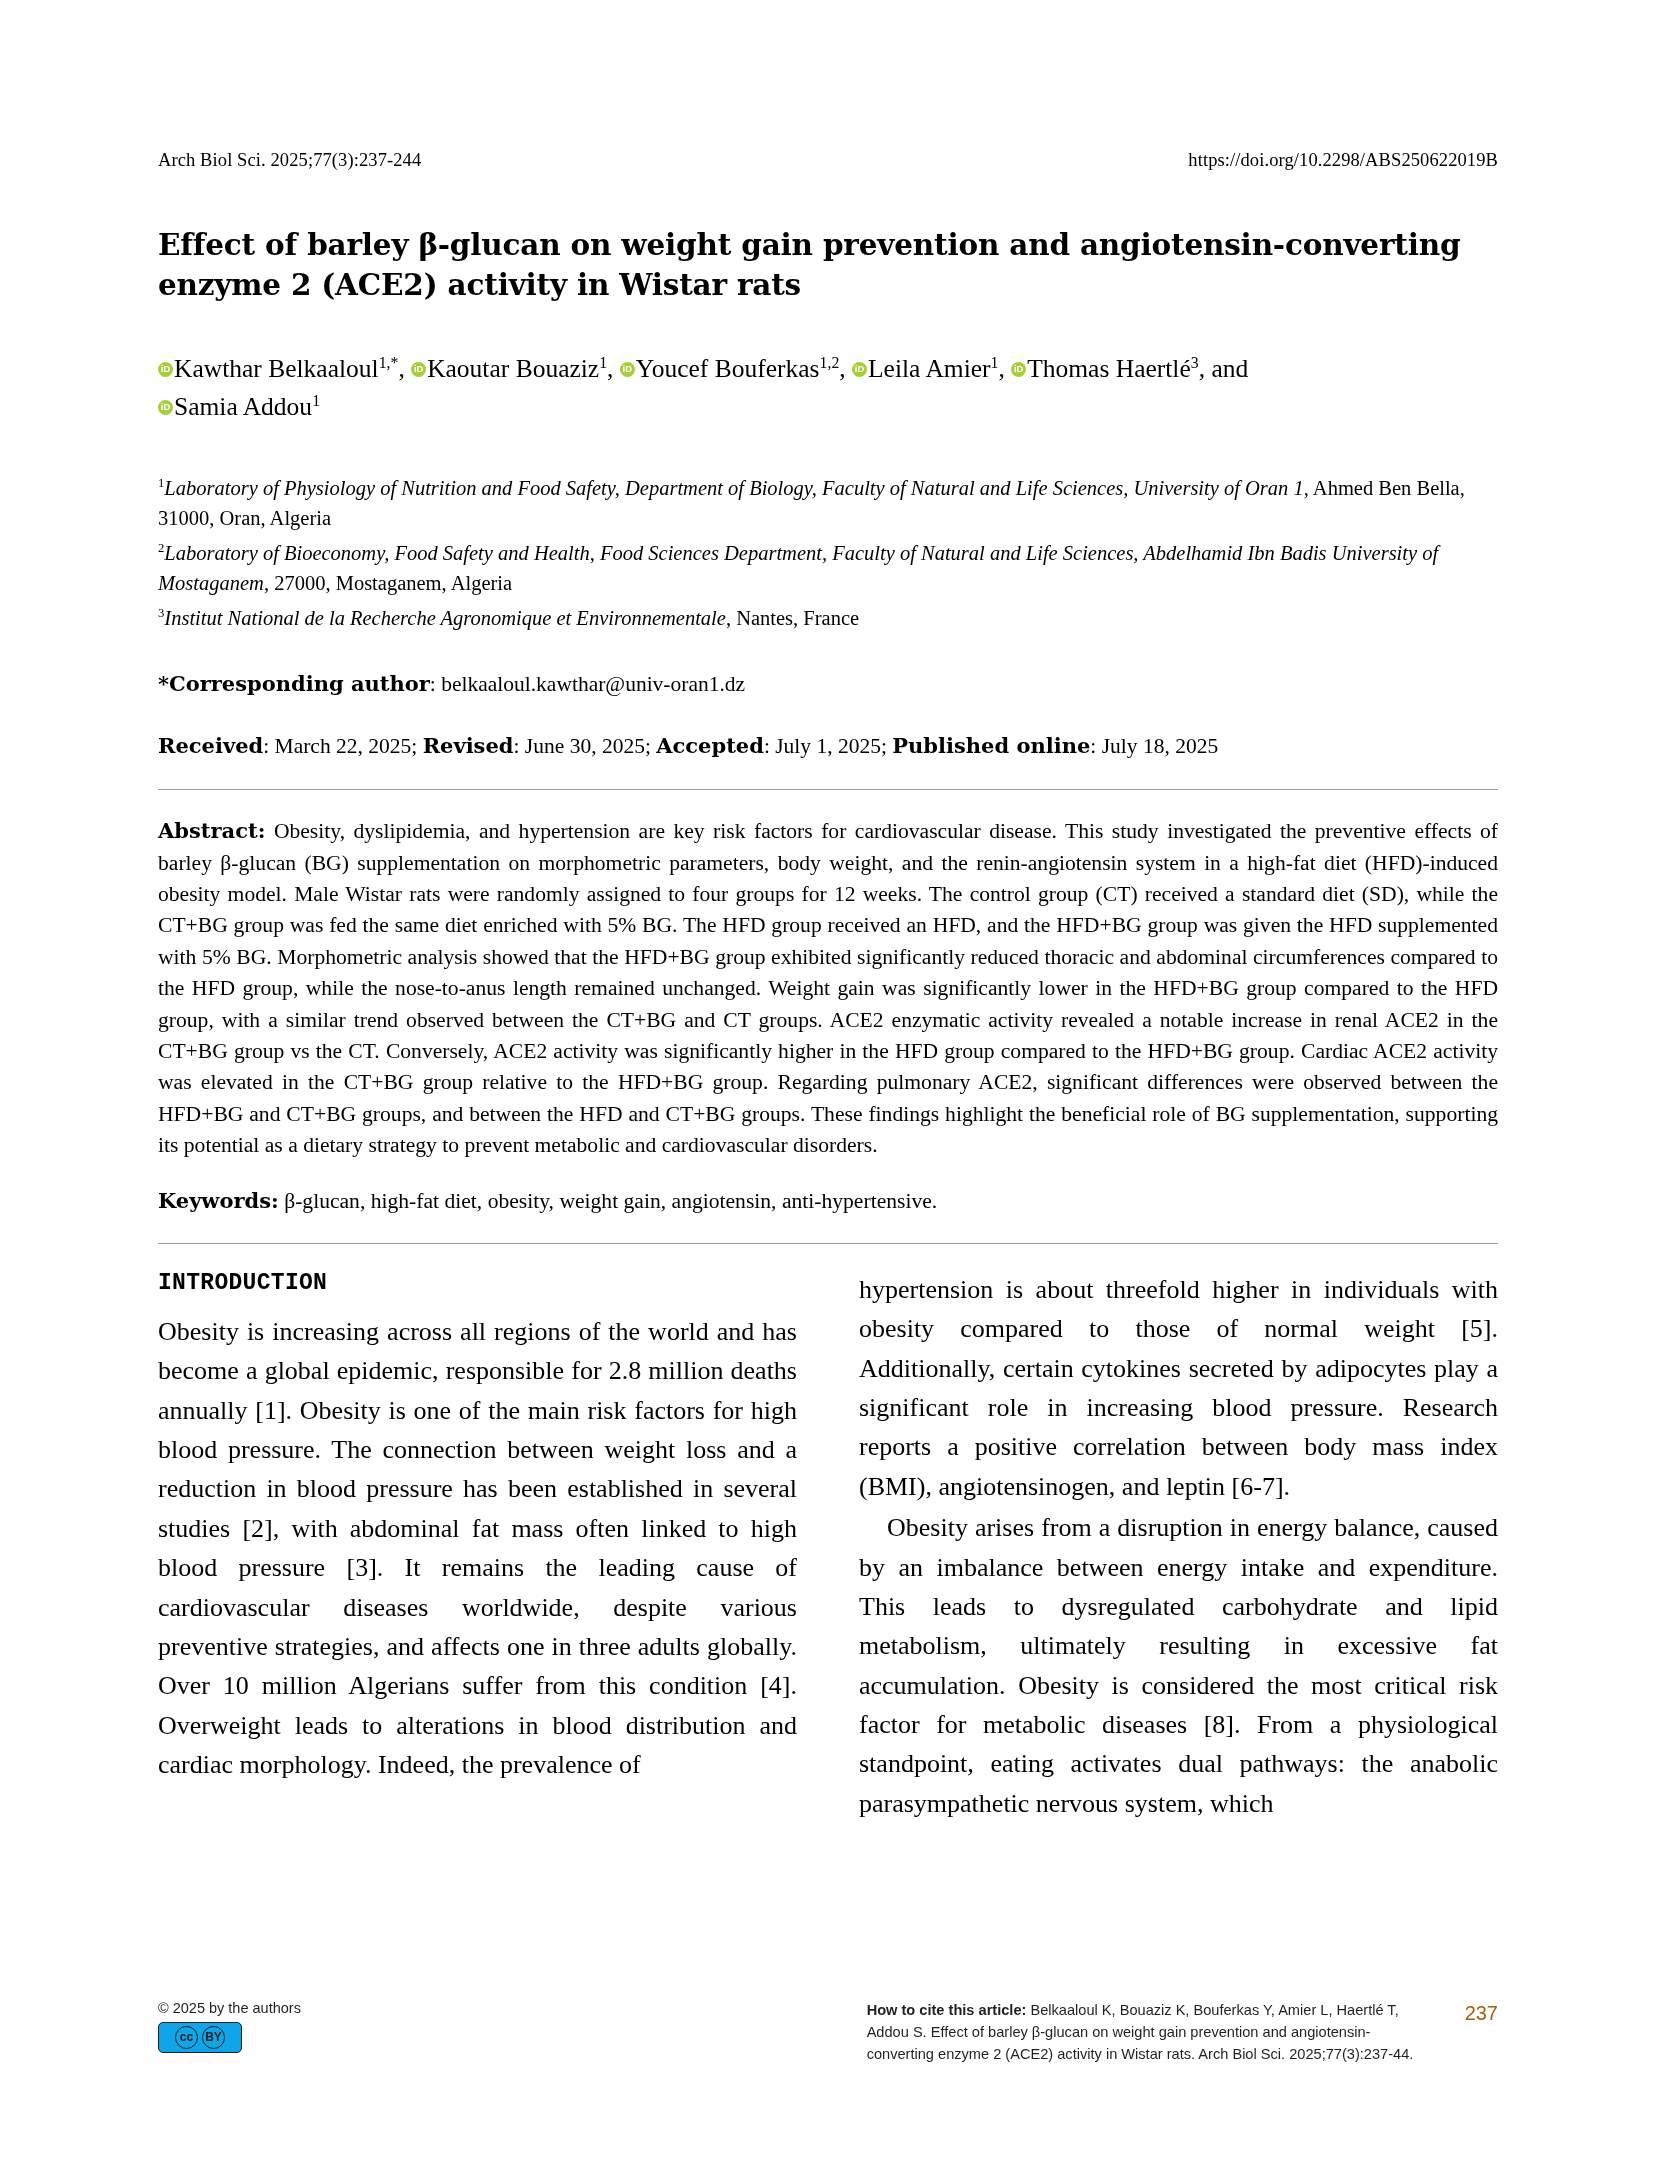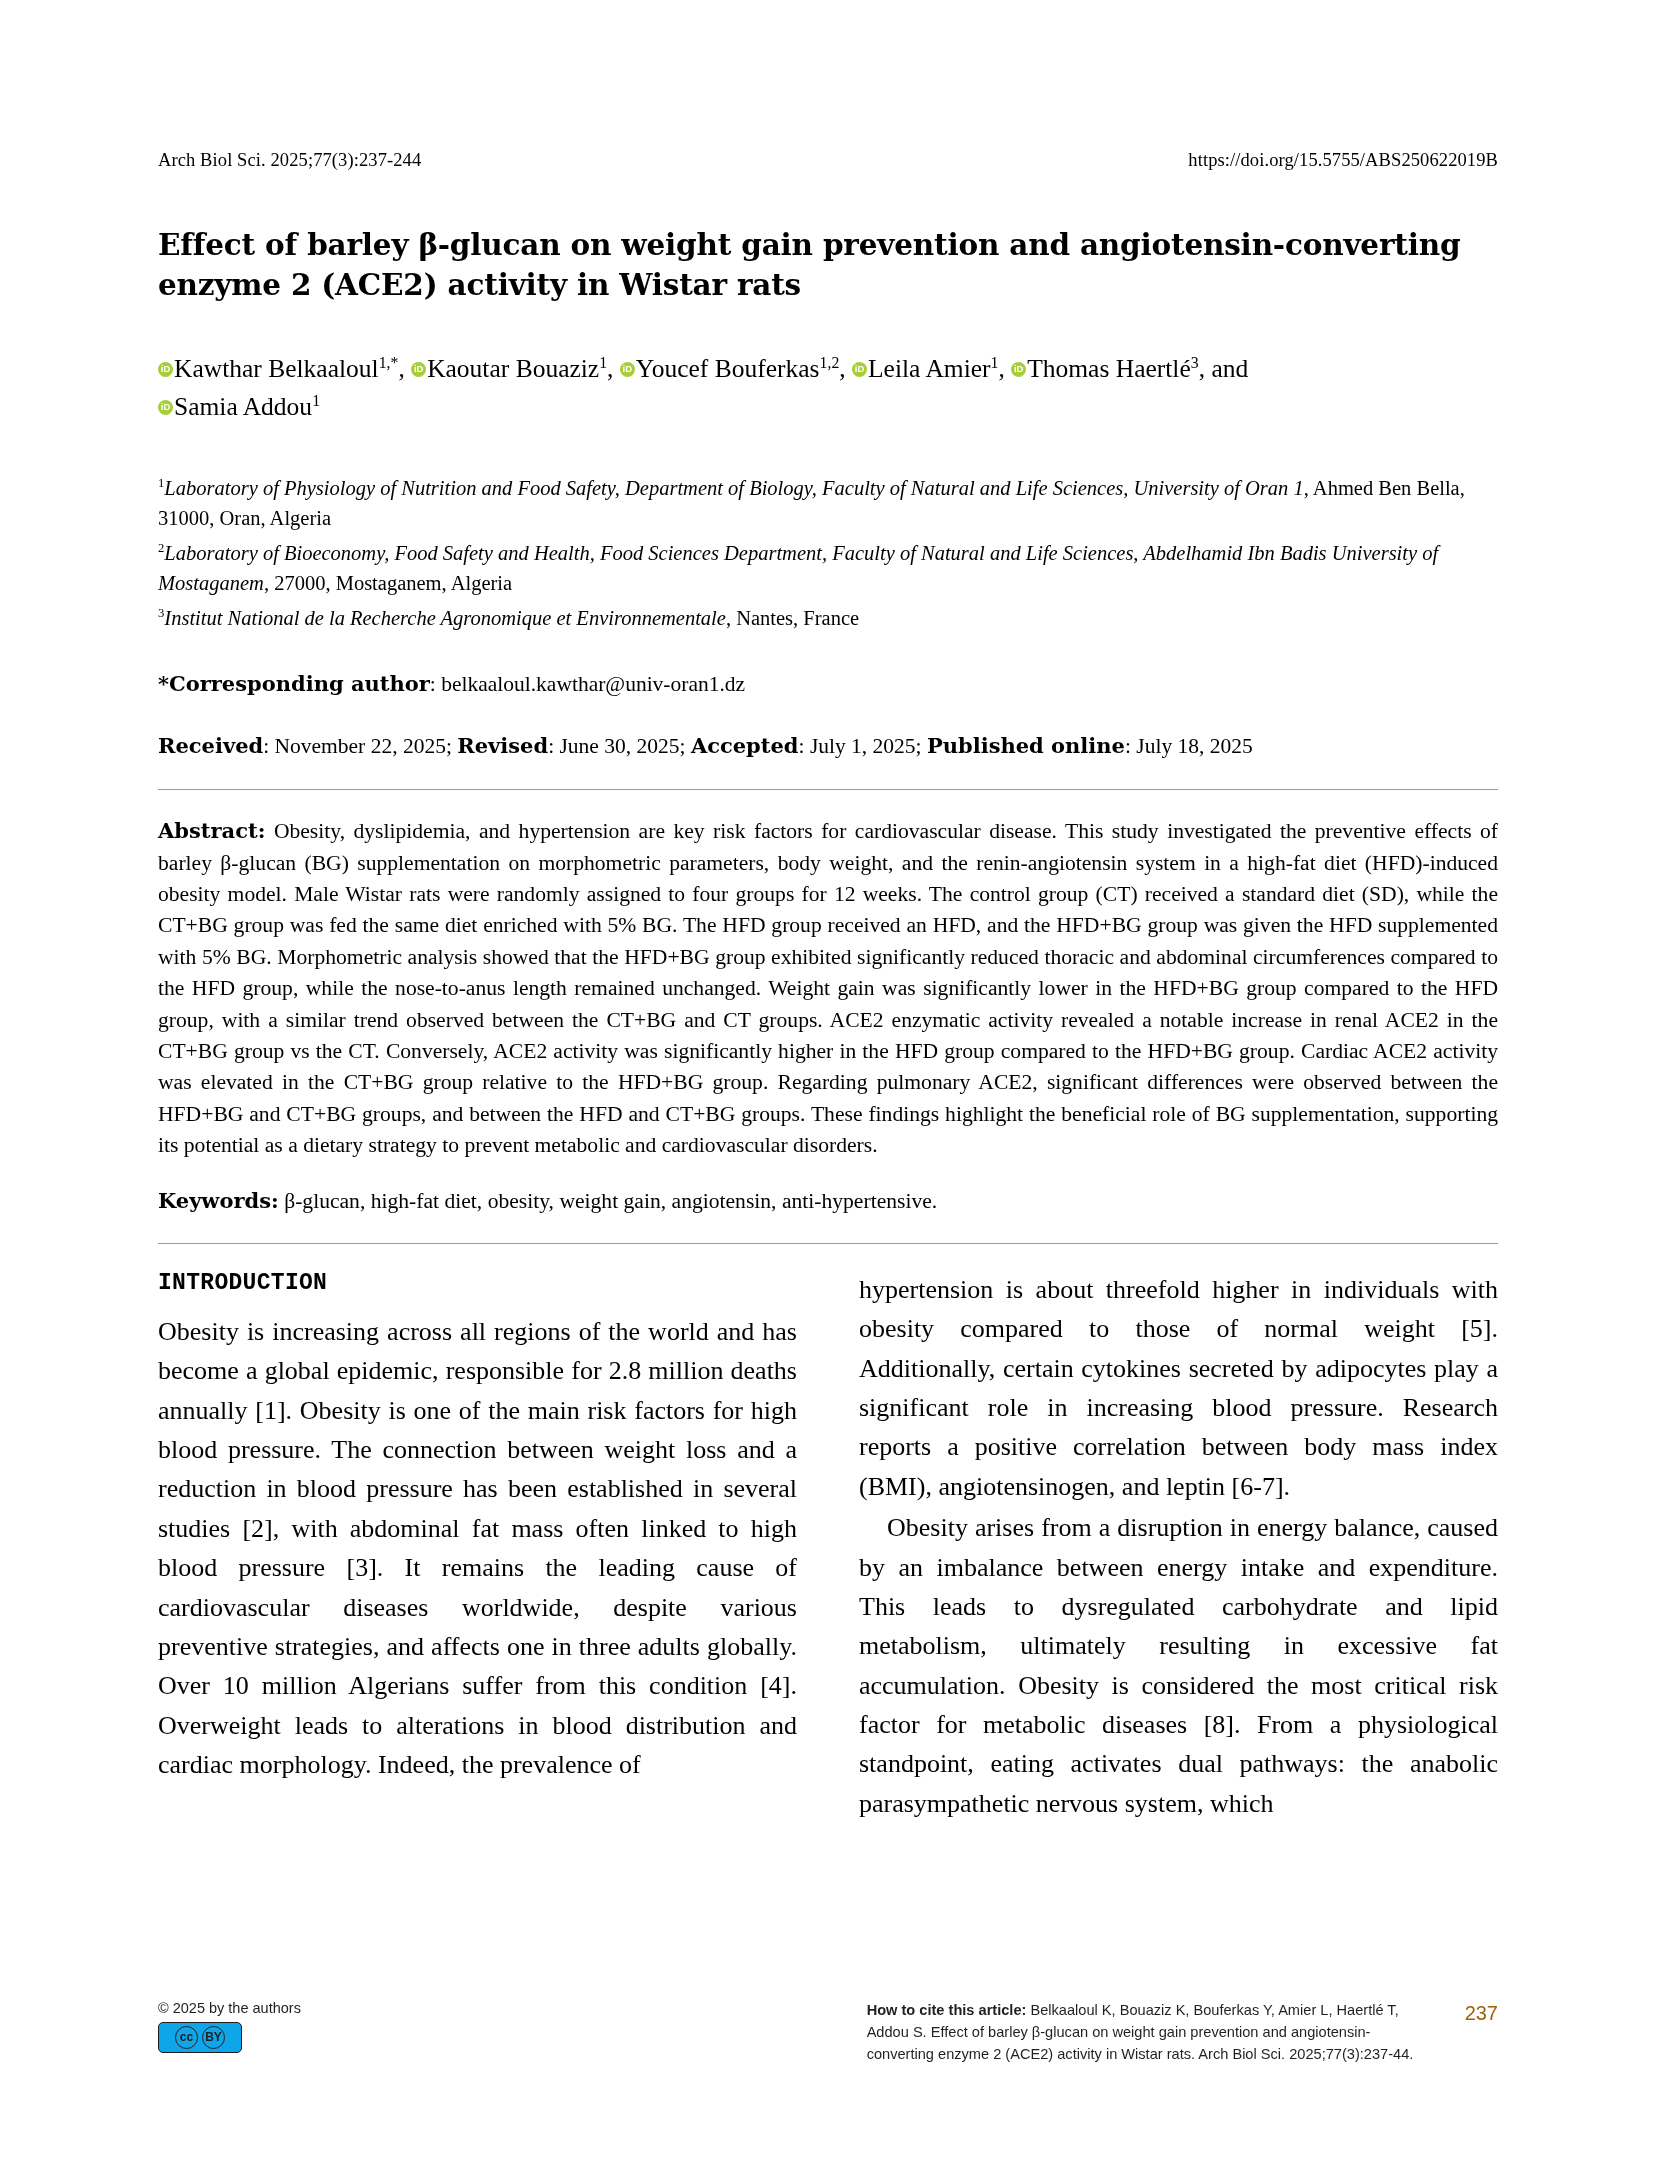--- a/index.html
+++ b/index.html
@@ -215,21 +215,21 @@
   }
 </style>
 </head>
 <body>
 
 <div class="page">
   <div class="content">
 
     <div class="runhead">
       <div class="left">Arch Biol Sci. 2025;77(3):237-244</div>
-      <div class="right">https://doi.org/15.5755/ABS250622019B</div>
+      <div class="right">https://doi.org/10.2298/ABS250622019B</div>
     </div>
 
     <div class="title">Effect of barley β-glucan on weight gain prevention and angiotensin-converting enzyme 2 (ACE2) activity in Wistar rats</div>
 
     <div class="authors">
       <span class="orcid"></span><span>Kawthar Belkaaloul</span><sup>1,*</sup><span>, </span><span class="orcid"></span><span>Kaoutar Bouaziz</span><sup>1</sup><span>, </span><span class="orcid"></span><span>Youcef Bouferkas</span><sup>1,2</sup><span>, </span><span class="orcid"></span><span>Leila Amier</span><sup>1</sup><span>, </span><span class="orcid"></span><span>Thomas Haertlé</span><sup>3</sup><span>, and</span>
       <br>
       <span class="orcid"></span><span>Samia Addou</span><sup>1</sup>
     </div>
 
@@ -237,21 +237,21 @@
       <p><sup>1</sup><em>Laboratory of Physiology of Nutrition and Food Safety, Department of Biology, Faculty of Natural and Life Sciences, University of Oran 1</em><span>, Ahmed Ben Bella, 31000, Oran, Algeria</span></p>
       <p><sup>2</sup><em>Laboratory of Bioeconomy, Food Safety and Health, Food Sciences Department, Faculty of Natural and Life Sciences, Abdelhamid Ibn Badis University of Mostaganem</em><span>, 27000, Mostaganem, Algeria</span></p>
       <p><sup>3</sup><em>Institut National de la Recherche Agronomique et Environnementale</em><span>, Nantes, France</span></p>
     </div>
 
     <div class="corresp">
       <b>*Corresponding author</b><span>: belkaaloul.kawthar@univ-oran1.dz</span>
     </div>
 
     <div class="dates">
-      <b>Received</b><span>: November 22, 2025; </span><b>Revised</b><span>: June 30, 2025; </span><b>Accepted</b><span>: July 1, 2025; </span><b>Published online</b><span>: July 18, 2025</span>
+      <b>Received</b><span>: March 22, 2025; </span><b>Revised</b><span>: June 30, 2025; </span><b>Accepted</b><span>: July 1, 2025; </span><b>Published online</b><span>: July 18, 2025</span>
     </div>
 
     <hr class="rule">
 
     <div class="abstract">
       <b>Abstract:</b><span> Obesity, dyslipidemia, and hypertension are key risk factors for cardiovascular disease. This study investigated the preventive effects of barley β-glucan (BG) supplementation on morphometric parameters, body weight, and the renin-angiotensin system in a high-fat diet (HFD)-induced obesity model. Male Wistar rats were randomly assigned to four groups for 12 weeks. The control group (CT) received a standard diet (SD), while the CT+BG group was fed the same diet enriched with 5% BG. The HFD group received an HFD, and the HFD+BG group was given the HFD supplemented with 5% BG. Morphometric analysis showed that the HFD+BG group exhibited significantly reduced thoracic and abdominal circumferences compared to the HFD group, while the nose-to-anus length remained unchanged. Weight gain was significantly lower in the HFD+BG group compared to the HFD group, with a similar trend observed between the CT+BG and CT groups. ACE2 enzymatic activity revealed a notable increase in renal ACE2 in the CT+BG group vs the CT. Conversely, ACE2 activity was significantly higher in the HFD group compared to the HFD+BG group. Cardiac ACE2 activity was elevated in the CT+BG group relative to the HFD+BG group. Regarding pulmonary ACE2, significant differences were observed between the HFD+BG and CT+BG groups, and between the HFD and CT+BG groups. These findings highlight the beneficial role of BG supplementation, supporting its potential as a dietary strategy to prevent metabolic and cardiovascular disorders.</span>
     </div>
 
     <div class="keywords">
       <b>Keywords:</b><span> β-glucan, high-fat diet, obesity, weight gain, angiotensin, anti-hypertensive.</span>

